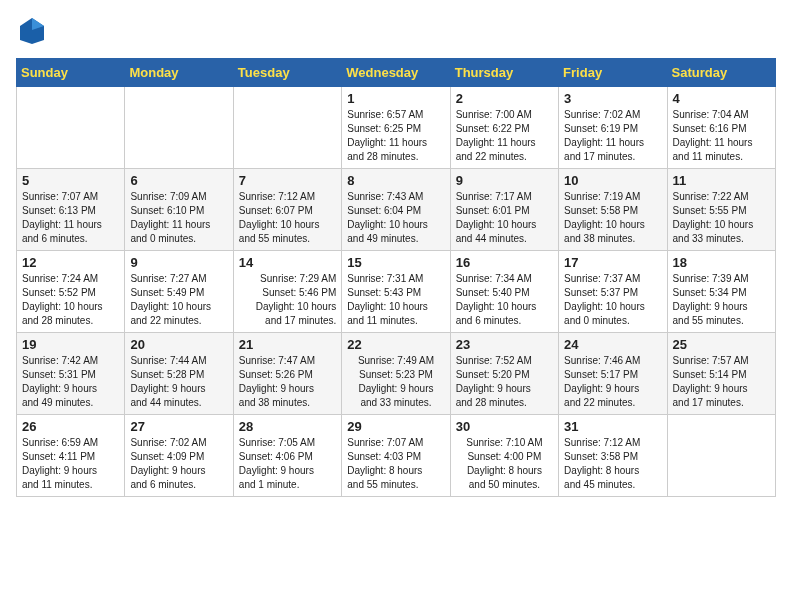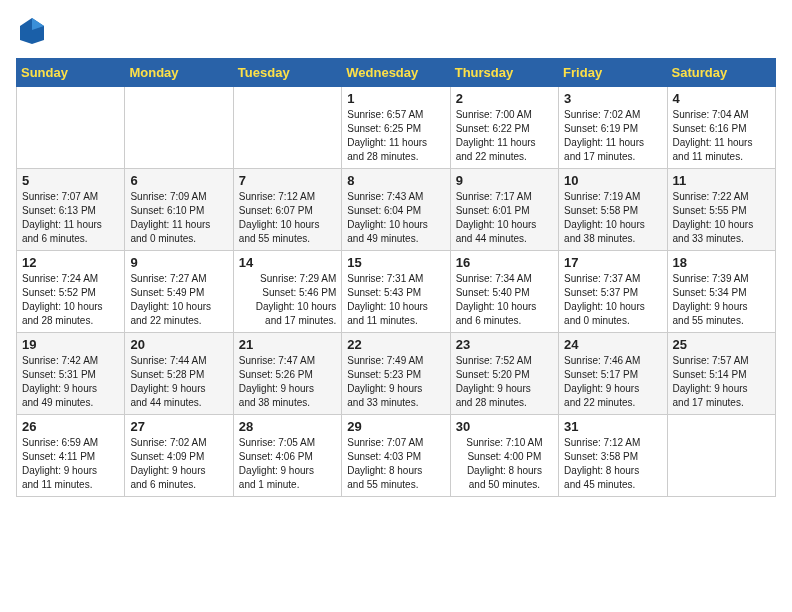--- a/index.html
+++ b/index.html
@@ -273,21 +273,21 @@
         </td>
         <td>
           <span class="day-num">21</span>
           <div class="day-info" style="white-space: pre-line;">Sunrise: 7:47 AM
 Sunset: 5:26 PM
 Daylight: 9 hours
 and 38 minutes.</div>
         </td>
         <td>
           <span class="day-num">22</span>
-          <div class="day-info" style="white-space: pre-line;">Sunrise: 7:49 AM
+          <div class="day-info" style="white-space: pre-line; text-align: center;">Sunrise: 7:49 AM
 Sunset: 5:23 PM
 Daylight: 9 hours
 and 33 minutes.</div>
         </td>
         <td>
           <span class="day-num">23</span>
           <div class="day-info" style="white-space: pre-line;">Sunrise: 7:52 AM
 Sunset: 5:20 PM
 Daylight: 9 hours
 and 28 minutes.</div>

